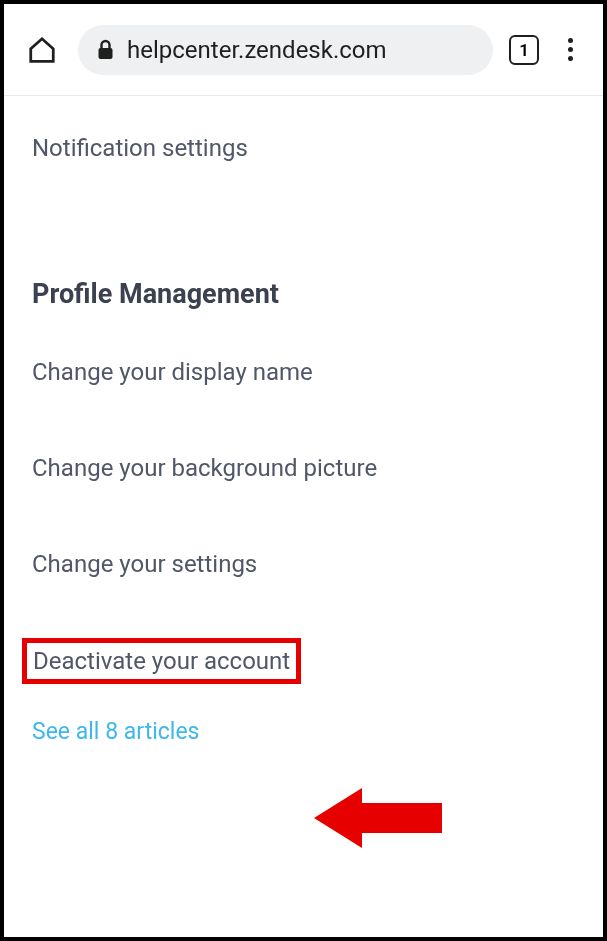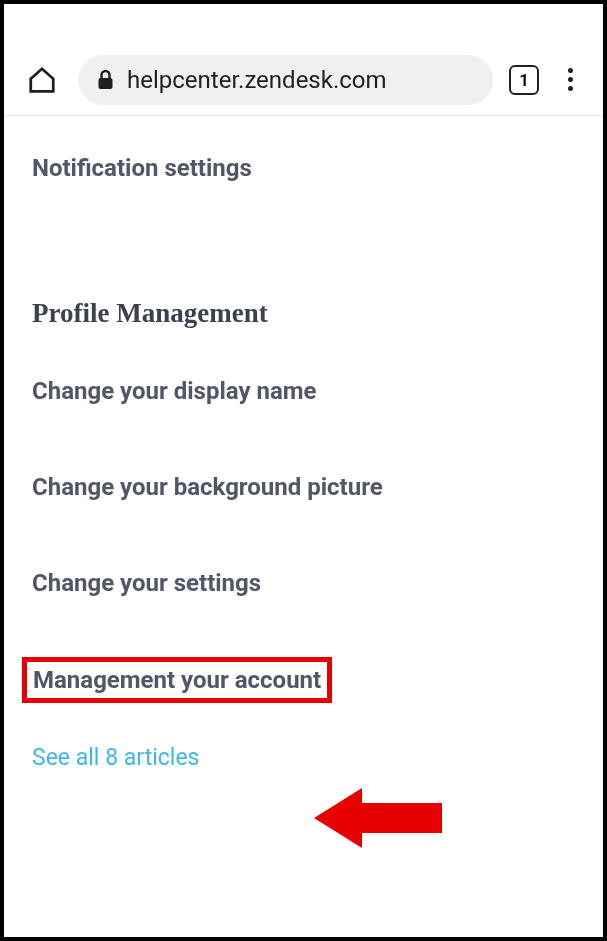--- a/index.html
+++ b/index.html
@@ -5,27 +5,26 @@
     * { box-sizing: border-box; margin: 0; padding: 0; }
     body {
       font-family: -apple-system, BlinkMacSystemFont, 'Segoe UI', Roboto, Arial, sans-serif;
       background: #fff;
       width: 607px;
       height: 941px;
       border: 4px solid #000;
       position: relative;
     }
     .browser-bar {
-      height: 72px;
+      height: 92px;
       display: flex;
       align-items: center;
       padding: 0 18px;
       gap: 16px;
       border-bottom: 1px solid #e8e8e8;
-      margin-top: 40px;
     }
     .home-icon-wrap {
       width: 40px;
       height: 40px;
       display: flex;
       align-items: center;
       justify-content: center;
       cursor: pointer;
     }
     .address-bar {
@@ -76,29 +75,27 @@
     .content {
       padding: 30px 28px 0 28px;
     }
     .link-item {
       font-size: 24px;
       color: #515669;
       padding: 8px 0;
       margin-bottom: 38px;
       cursor: pointer;
       display: inline-block;
-      font-weight: bold;
     }
     .section-heading {
       font-size: 27px;
       font-weight: 700;
       color: #3c4150;
       margin-top: 70px;
       margin-bottom: 40px;
-      font-family: Liberation Serif, serif;
     }
     .article-list .link-item {
       display: block;
       margin-bottom: 52px;
     }
     .highlighted {
       border: 5px solid #e60000;
       padding: 4px 6px;
       margin-left: -10px;
       margin-bottom: 30px !important;
@@ -106,21 +103,21 @@
     }
     .arrow-wrap {
       position: absolute;
       left: 310px;
       top: 779px;
     }
     .see-all {
       font-size: 23px;
       color: #3eb8ea;
       cursor: pointer;
-      margin-top: 11px;
+      margin-top: 4px;
       display: inline-block;
       text-align: right;
     }
   </style>
 </head>
 <body>
 
 <div class="browser-bar">
   <div class="home-icon-wrap">
     <svg width="30" height="30" viewBox="0 0 24 24" fill="none" stroke="#1f1f1f" stroke-width="2.2">
@@ -146,21 +143,21 @@
 
 <div class="content">
   <a class="link-item">Notification settings</a>
 
   <h2 class="section-heading">Profile Management</h2>
 
   <div class="article-list">
     <a class="link-item">Change your display name</a>
     <a class="link-item">Change your background picture</a>
     <a class="link-item">Change your settings</a>
-    <a class="link-item highlighted">Management your account</a>
+    <a class="link-item highlighted">Deactivate your account</a>
   </div>
 
   <a class="see-all">See all 8 articles</a>
 </div>
 
 <div class="arrow-wrap">
   <svg width="130" height="70" viewBox="0 0 130 70">
     <polygon points="0,35 48,5 48,20 128,20 128,50 48,50 48,65" fill="#e60000"></polygon>
   </svg>
 </div>

